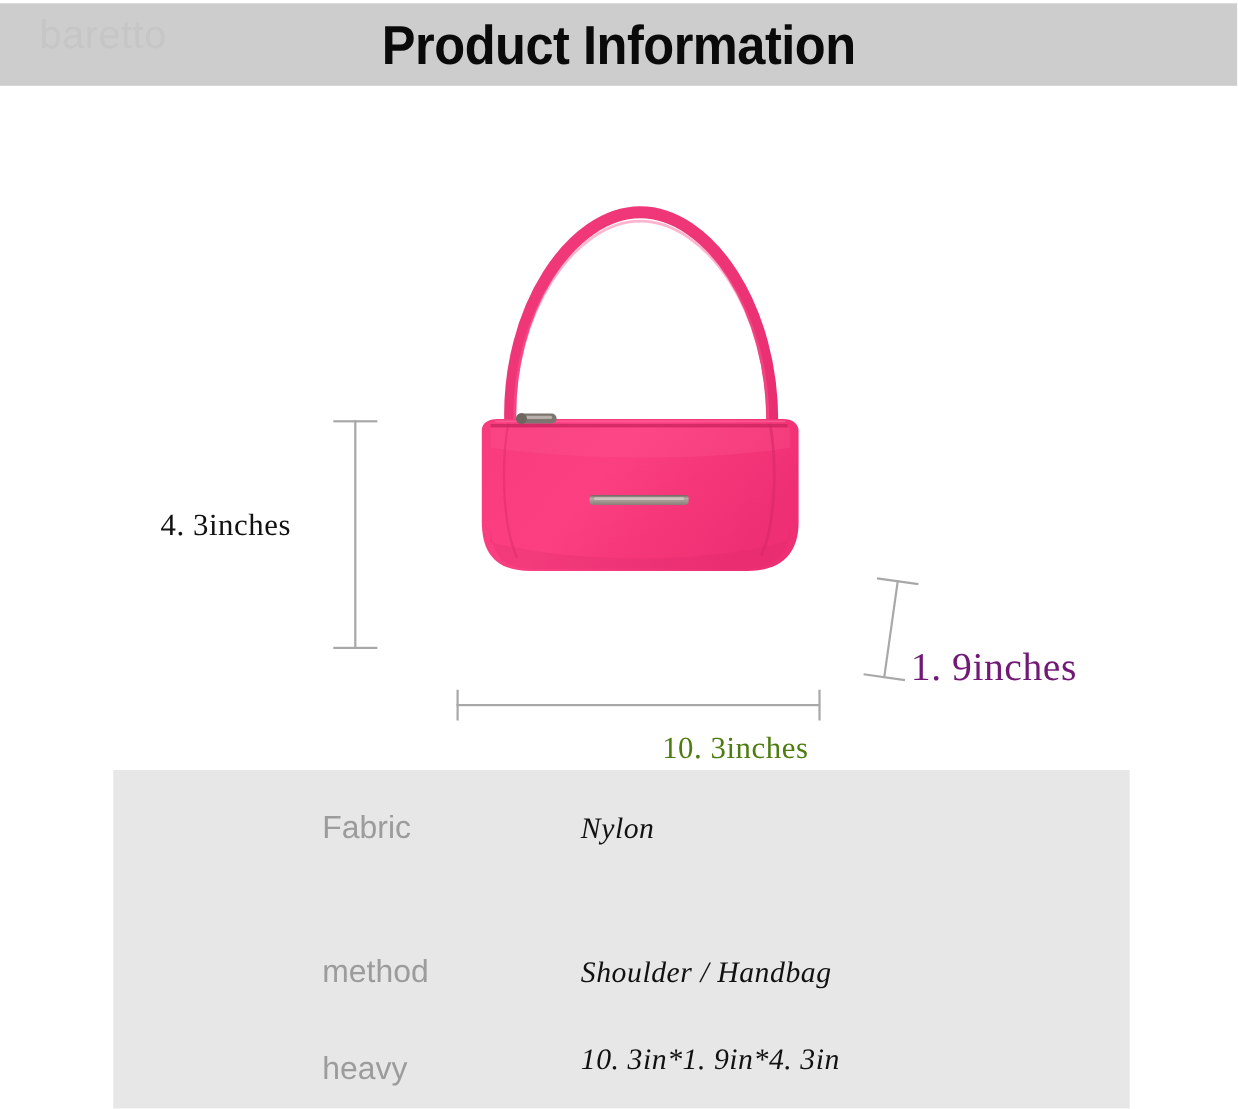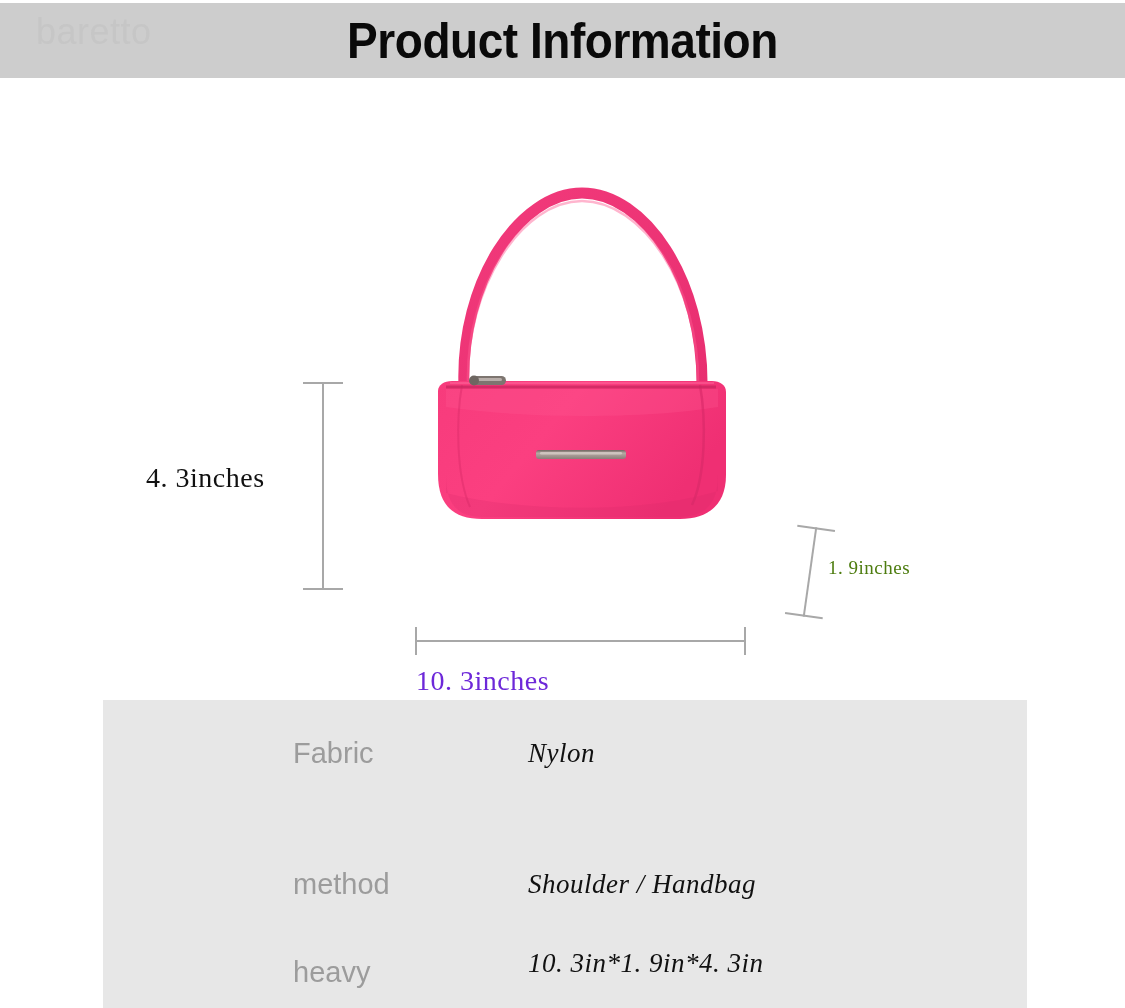--- a/index.html
+++ b/index.html
@@ -107,26 +107,26 @@
   .dim-h-cap-left {
     left: 415px; top: 532px;
     width: 2px; height: 28px;
   }
   .dim-h-cap-right {
     left: 744px; top: 532px;
     width: 2px; height: 28px;
   }
   .dim-h-label {
     position: absolute;
-    left: 416px; top: 570px;
+    left: 405px; top: 570px;
     width: 330px;
-    text-align: left;
+    text-align: right;
     font-family: "Liberation Serif", serif;
     font-size: 28px;
-    color: #6d28d9;
+    color: #4d7c0f;
     letter-spacing: 0.5px;
     white-space: nowrap;
   }
 
   
   .dim-d-group {
     position: absolute;
     left: 790px; top: 432px;
     width: 40px; height: 90px;
     transform: rotate(8deg);
@@ -144,24 +144,24 @@
     background: #a8a8a8;
   }
   .dim-d-cap-bot {
     position: absolute;
     left: 1px; top: 88px;
     width: 38px; height: 2px;
     background: #a8a8a8;
   }
   .dim-d-label {
     position: absolute;
-    left: 828px; top: 462px;
+    left: 828px; top: 490px;
     font-family: "Liberation Serif", serif;
-    font-size: 19px;
-    color: #4d7c0f;
+    font-size: 36px;
+    color: #701a75;
     letter-spacing: 0.5px;
     white-space: nowrap;
   }
 
   
   .spec-panel {
     position: absolute;
     left: 103px;
     top: 700px;
     width: 924px;

